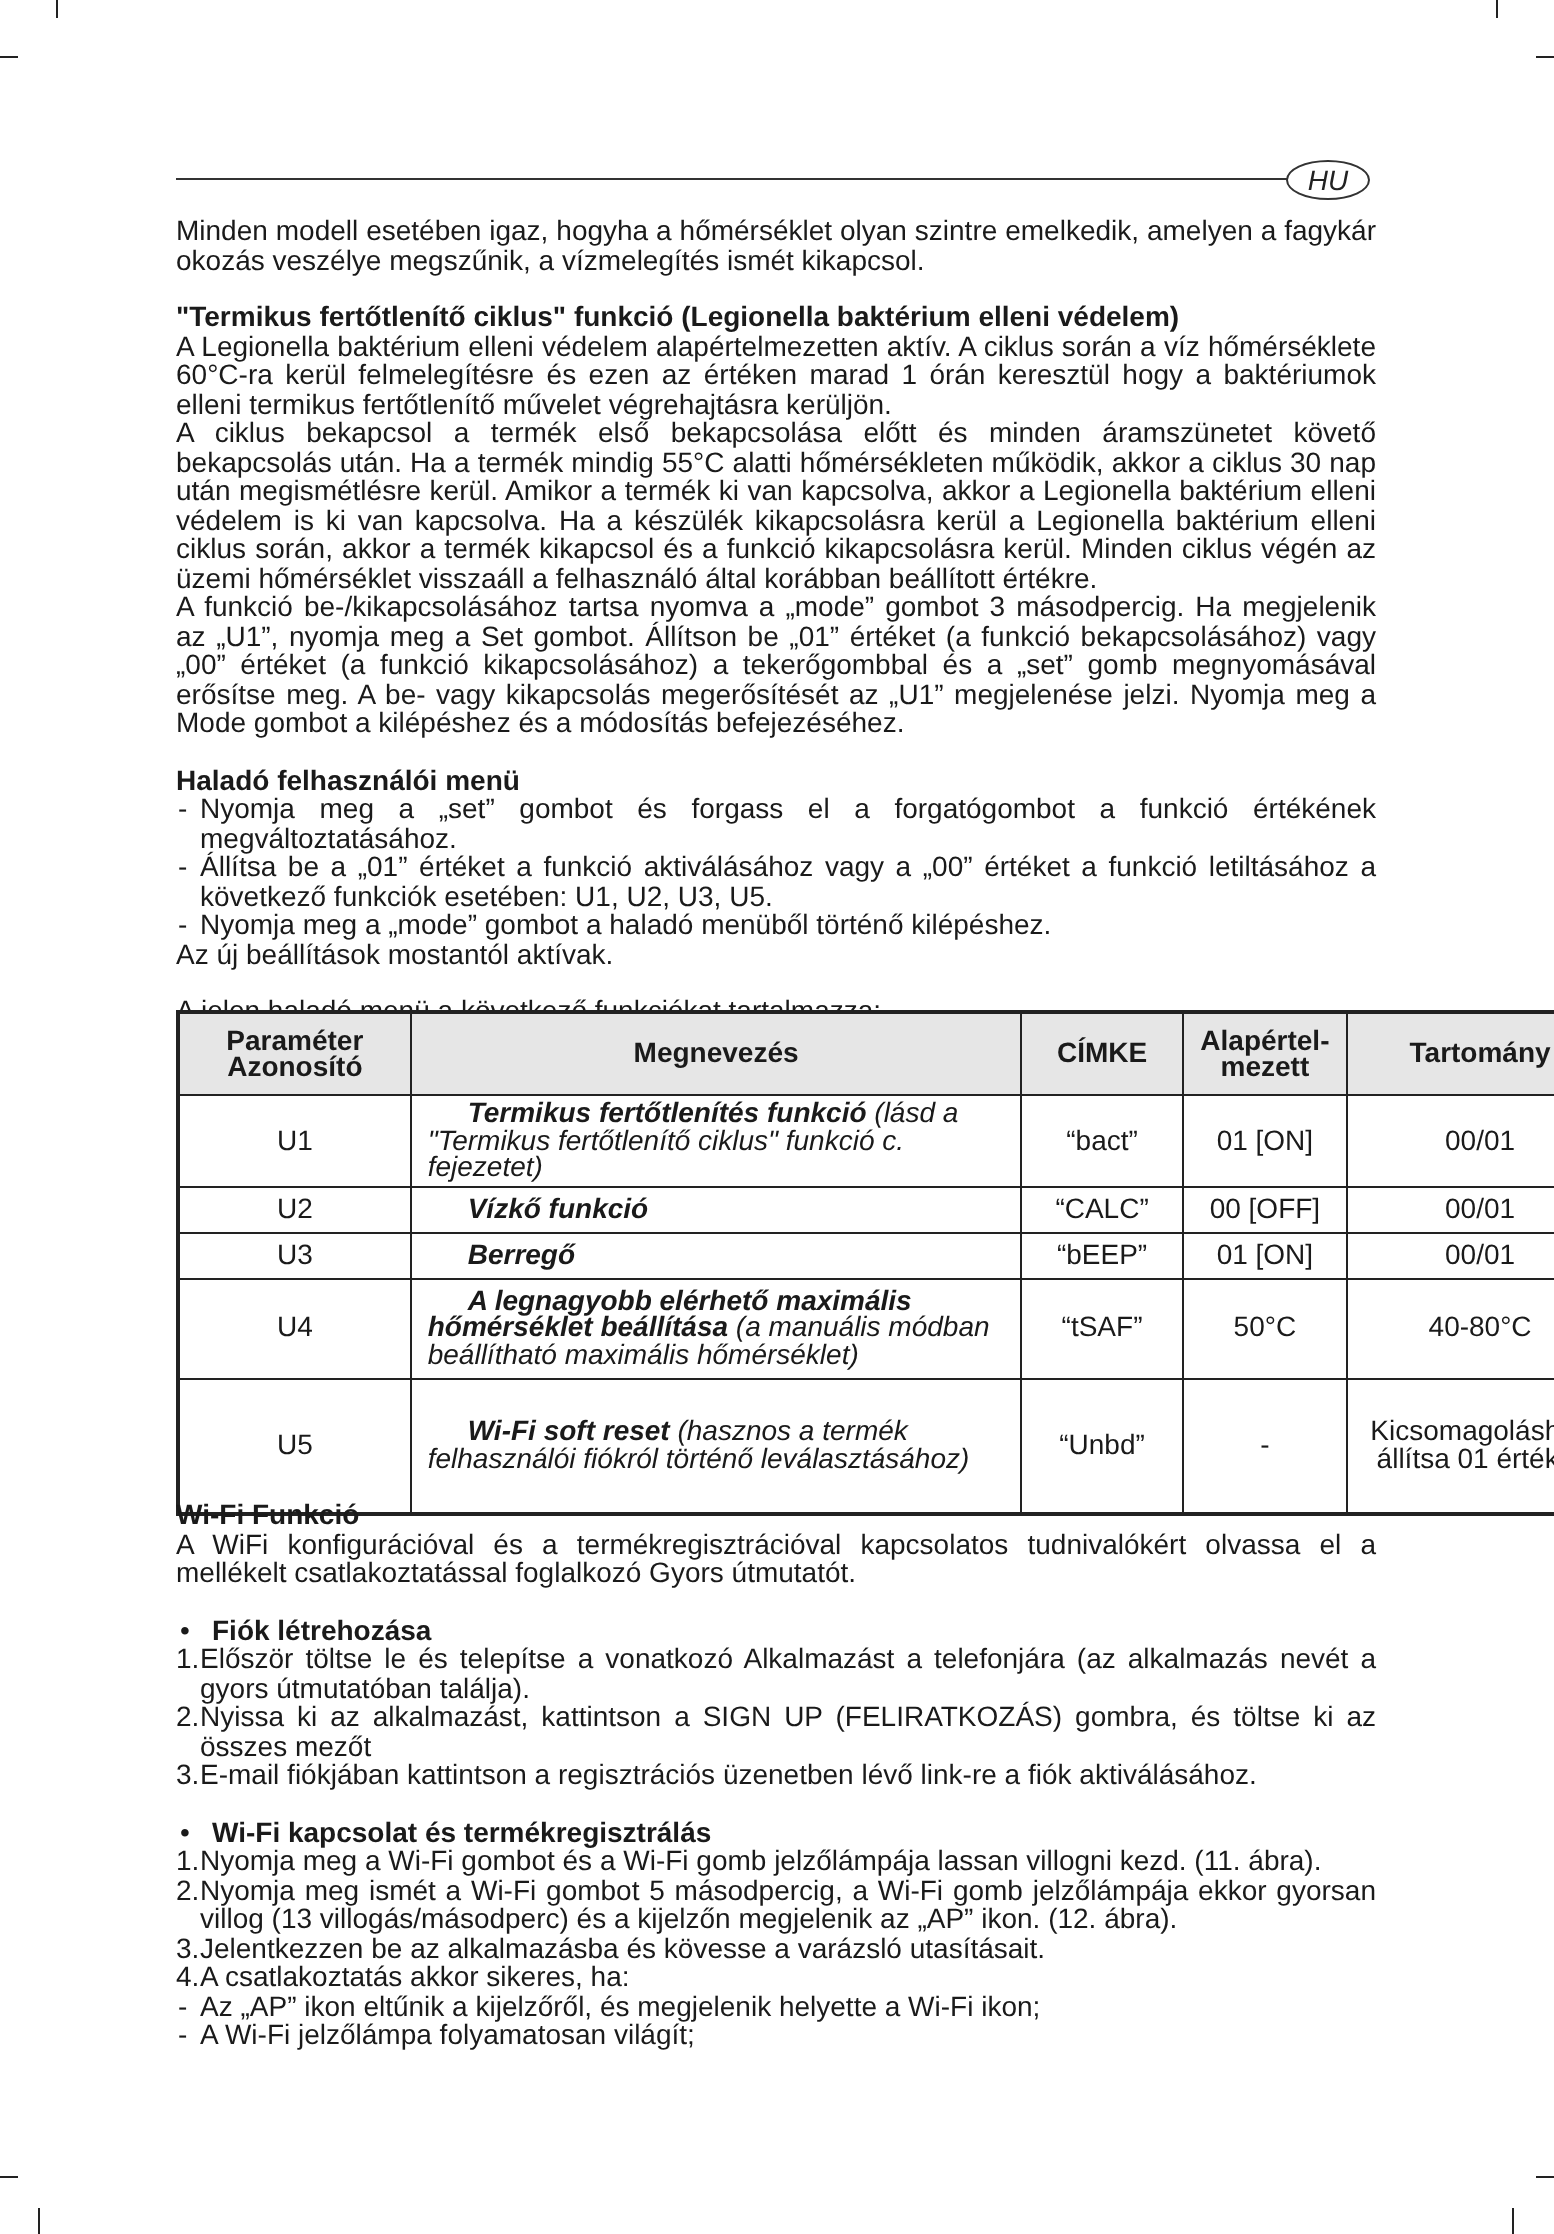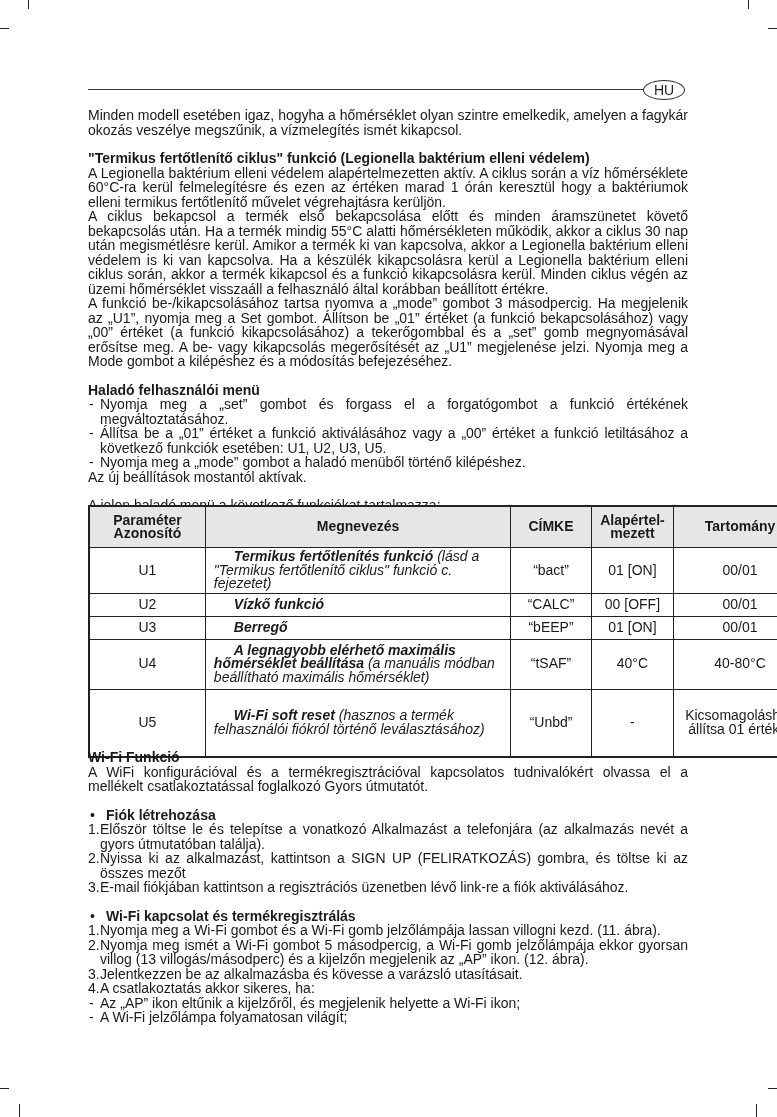--- a/index.html
+++ b/index.html
@@ -3,21 +3,21 @@
 <meta charset="utf-8">
 <style>
   html, body { margin: 0; padding: 0; background: #ffffff; }
   body { width: 777px; height: 1117px; position: relative; overflow: hidden;
          font-family: "Liberation Sans", "DejaVu Sans", sans-serif; color: #1a1a1a; }
   .crop { position: absolute; background: #222; }
   .rule-row { position: absolute; left: 88px; top: 80px; width: 612px; height: 22px; }
   .rule { position: absolute; left: 0; top: 9px; width: 556px; height: 1px; background: #333; }
   .lang-badge { position: absolute; left: 555px; top: 0; width: 40px; height: 18px;
                 border: 1px solid #333; border-radius: 50%; font-size: 14px; line-height: 18px;
-                text-align: center; color: #222; }
+                text-align: center; color: #222; font-style: italic; }
   .content { position: absolute; left: 88px; top: 108px; width: 600px;
              font-size: 14px; line-height: 14.5px; text-align: justify; }
   p { margin: 0; }
   .h { font-weight: bold; margin-top: 14px; }
   .gap { height: 14px; }
   ul.dash { list-style: none; margin: 0; padding: 0; }
   ul.dash li { position: relative; padding-left: 12px; }
   ul.dash li::before { content: "-"; position: absolute; left: 1px; }
   ol.num { list-style: none; margin: 0; padding: 0; }
   ol.num li { position: relative; padding-left: 12px; }
@@ -106,21 +106,21 @@
       <td>U3</td>
       <td class="name"><span class="b-i">Berregő</span><span class="i"></span></td>
       <td>“bEEP”</td>
       <td>01 [ON]</td>
       <td>00/01</td>
     </tr>
     <tr style="height:50px">
       <td>U4</td>
       <td class="name"><span class="b-i">A legnagyobb elérhető maximális hőmérséklet beállítása</span><span class="i"> (a manuális módban beállítható maximális hőmérséklet)</span></td>
       <td>“tSAF”</td>
-      <td>40°C</td>
+      <td>50°C</td>
       <td>40-80°C</td>
     </tr>
     <tr style="height:68px">
       <td>U5</td>
       <td class="name"><span class="b-i">Wi-Fi soft reset</span><span class="i"> (hasznos a termék felhasználói fiókról történő leválasztásához)</span></td>
       <td>“Unbd”</td>
       <td>-</td>
       <td>Kicsomagoláshoz állítsa 01 értékre</td>
     </tr>
   </tbody>

